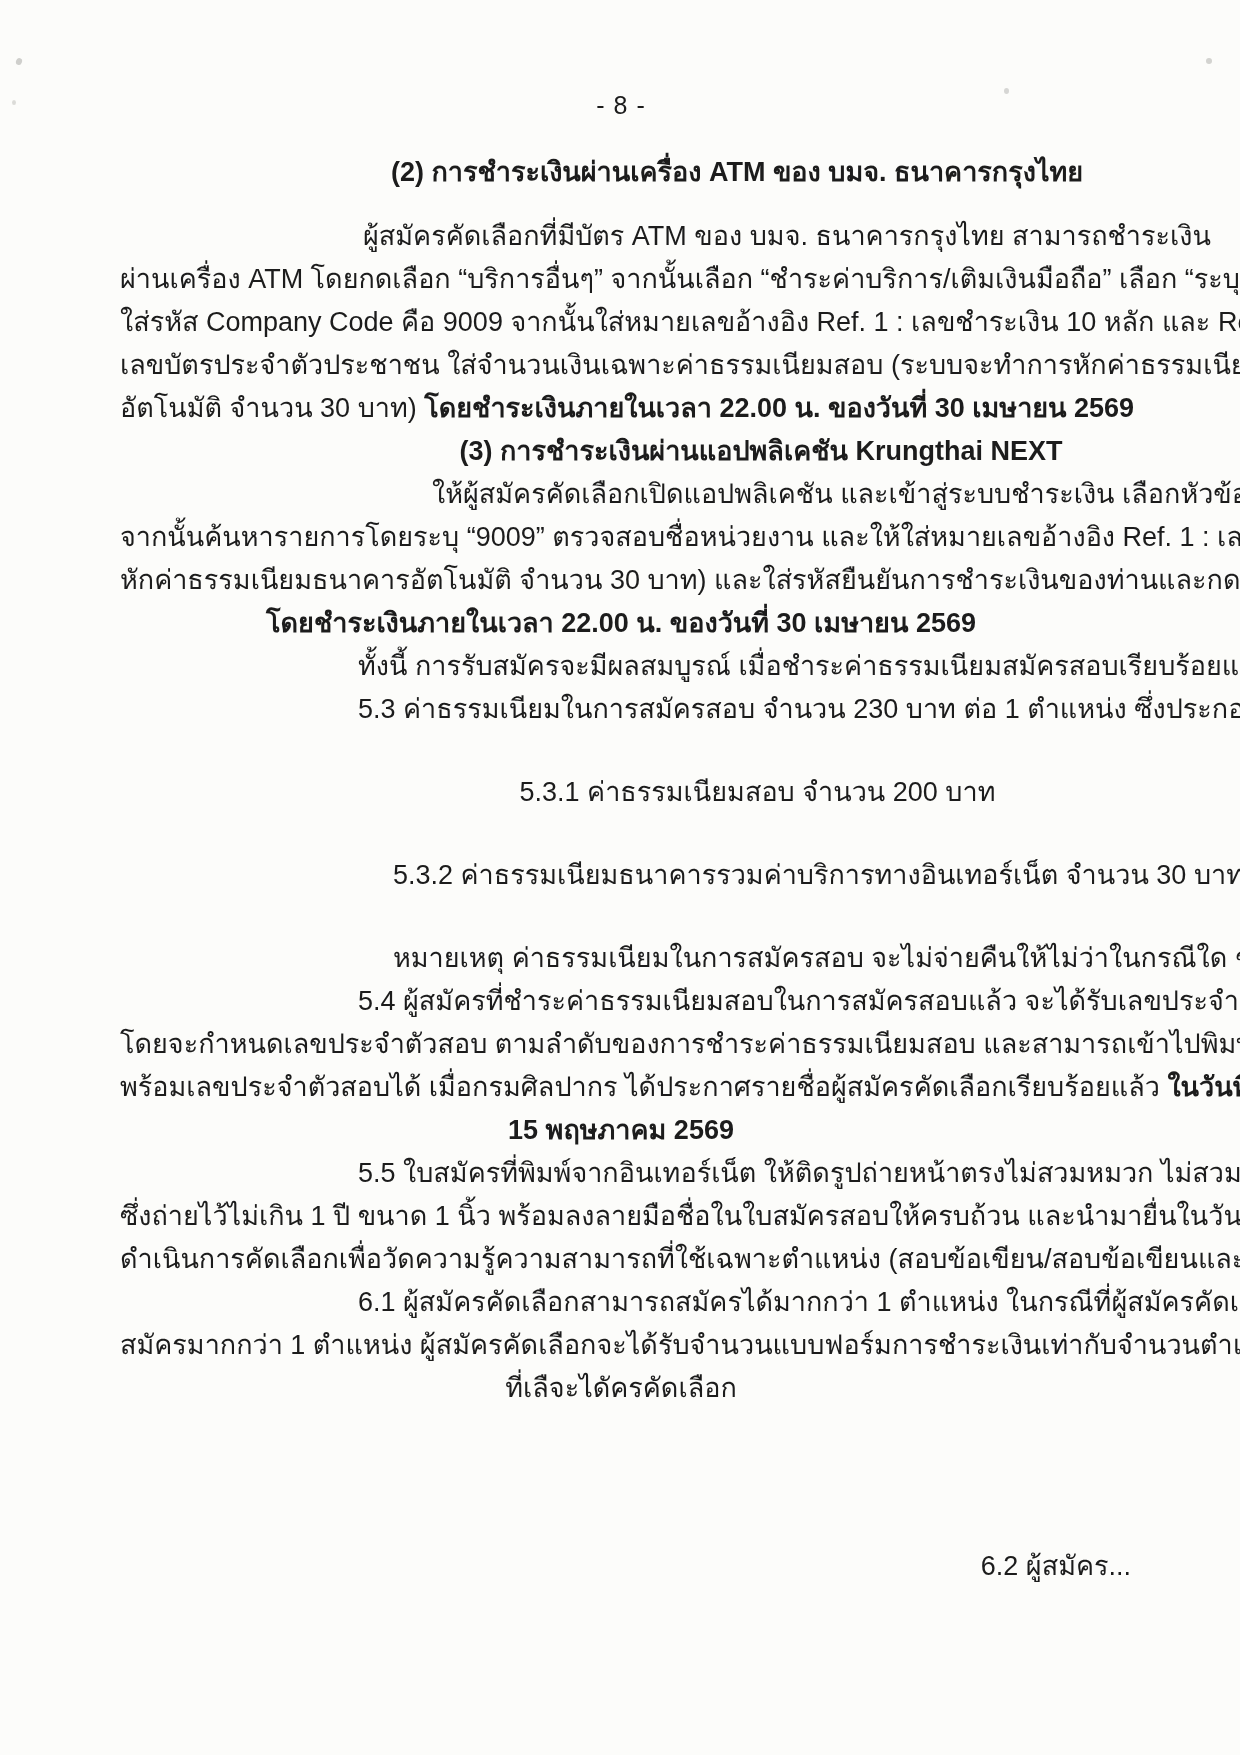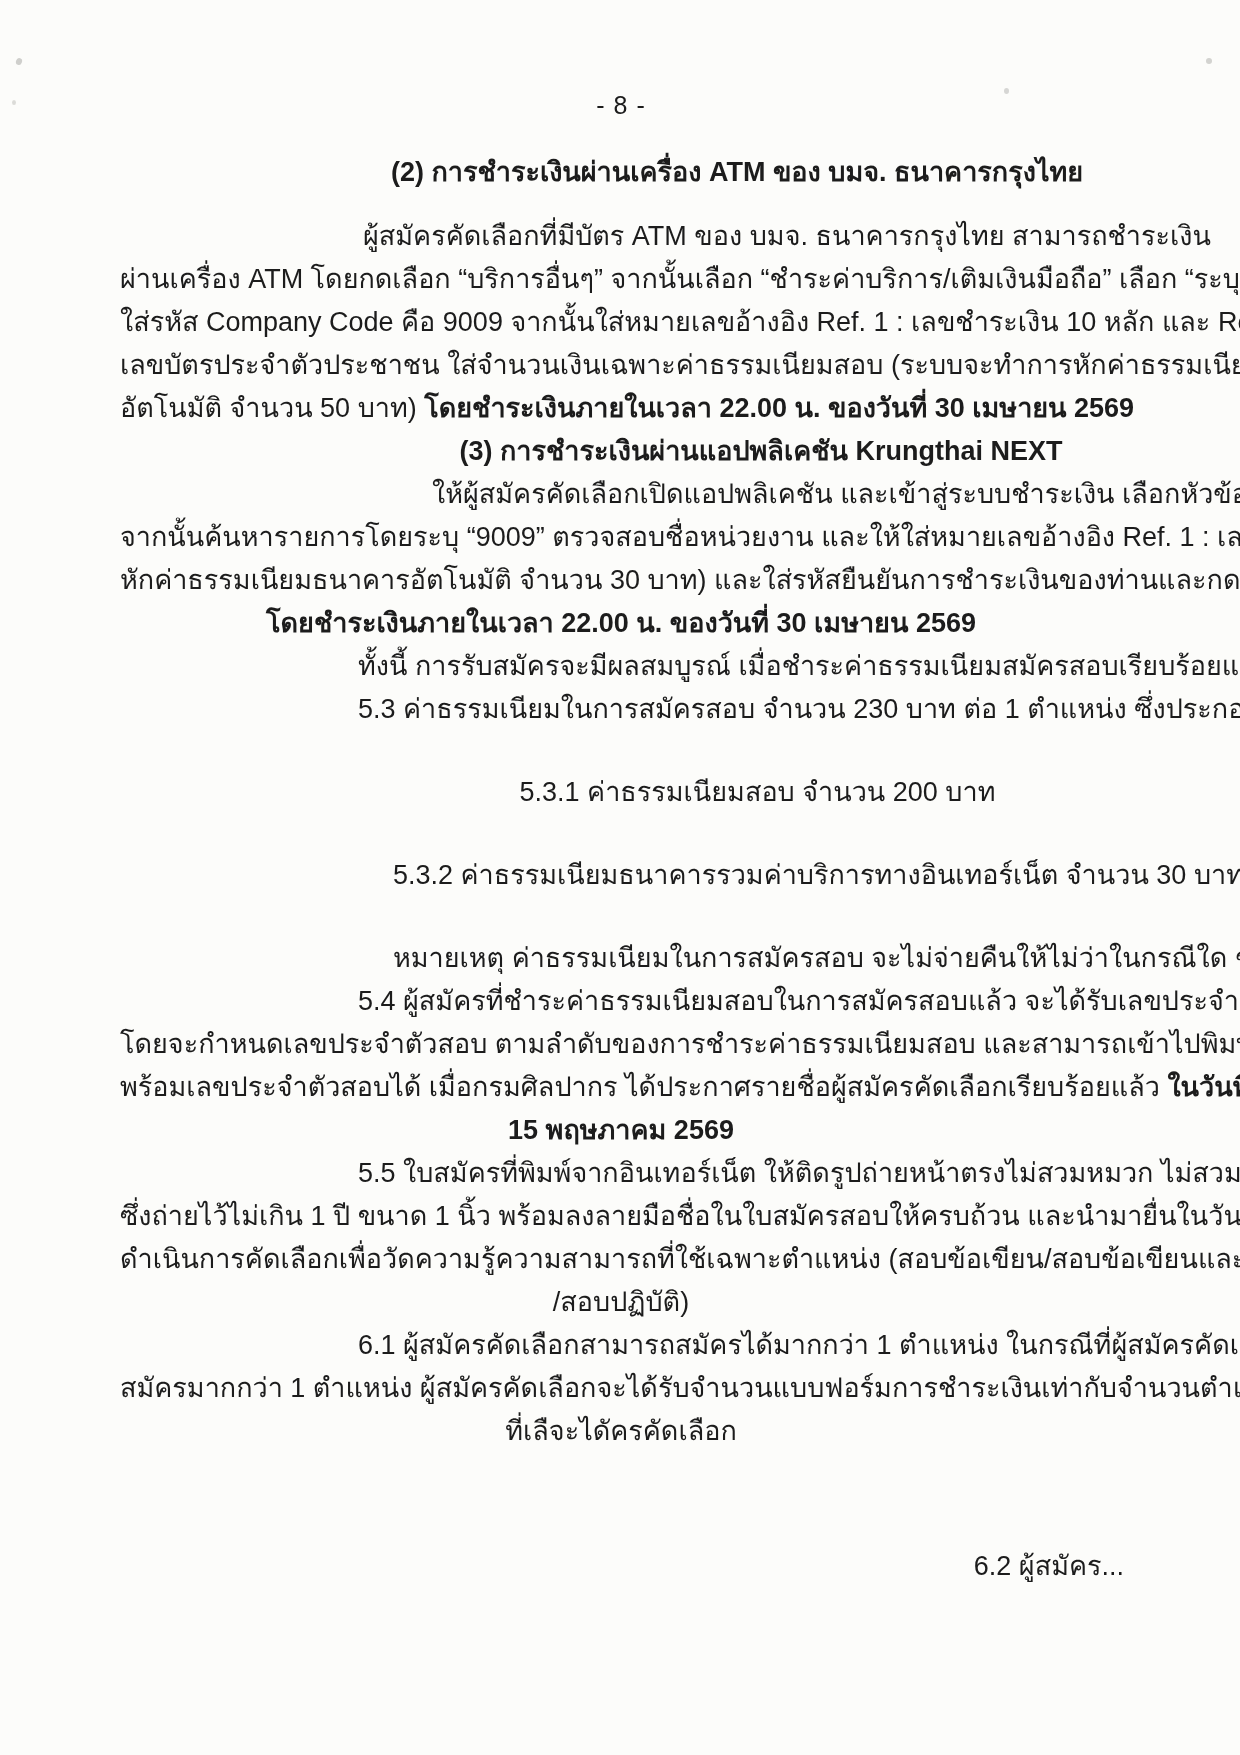--- a/index.html
+++ b/index.html
@@ -26,21 +26,21 @@
   .ind-p3   { padding-left:312px; }  
   .ind-t1   { padding-left:238px; }  
   .ind-t2   { padding-left:273px;margin-top:40px; }  
   .ind-s6   { padding-left:185px; }  
 
   .mt-pageno-gap { margin-top:24px; }
   .mt-para-gap   { margin-top:21px; }
   .mt-s6-gap     { margin-top:26px; }
 
   .continuation {
-    position:absolute; top:1545px; right:116px;
+    position:absolute; top:1545px; right:109px;
     font-size:27px; line-height:43px;
   }
   .speck { position:absolute; border-radius:50%; background:#a9a9a6; opacity:.55; }
   .speck.s1 { left:16px;   top:58px;  width:6px; height:7px; transform:rotate(20deg); }
   .speck.s2 { left:12px;   top:100px; width:4px; height:5px; opacity:.4; }
   .speck.s3 { left:1004px; top:88px;  width:5px; height:6px; opacity:.45; }
   .speck.s4 { left:1206px; top:58px;  width:6px; height:6px; opacity:.5; }
 </style>
 </head>
 <body>
@@ -67,21 +67,21 @@
     <div class="line">
       <span>ผ่านเครื่อง ATM โดยกดเลือก “บริการอื่นๆ” จากนั้นเลือก “ชำระค่าบริการ/เติมเงินมือถือ” เลือก “ระบุรหัสบริษัท”</span>
     </div>
     <div class="line">
       <span>ใส่รหัส Company Code คือ 9009 จากนั้นใส่หมายเลขอ้างอิง Ref. 1 : เลขชำระเงิน 10 หลัก และ Ref. 2 :</span>
     </div>
     <div class="line">
       <span>เลขบัตรประจำตัวประชาชน ใส่จำนวนเงินเฉพาะค่าธรรมเนียมสอบ (ระบบจะทำการหักค่าธรรมเนียมธนาคาร</span>
     </div>
     <div class="line">
-      <span>อัตโนมัติ จำนวน 50 บาท) </span><span class="bold">โดยชำระเงินภายในเวลา 22.00 น. ของวันที่ 30 เมษายน 2569</span>
+      <span>อัตโนมัติ จำนวน 30 บาท) </span><span class="bold">โดยชำระเงินภายในเวลา 22.00 น. ของวันที่ 30 เมษายน 2569</span>
     </div>
 
     <div class="line ind-h3 bold">
       <span>(3) การชำระเงินผ่านแอปพลิเคชัน Krungthai NEXT</span>
     </div>
 
     <div class="line ind-p3">
       <span>ให้ผู้สมัครคัดเลือกเปิดแอปพลิเคชัน และเข้าสู่ระบบชำระเงิน เลือกหัวข้อ “จ่ายบิล”</span>
     </div>
     <div class="line">
@@ -127,23 +127,20 @@
 
     <div class="line ind-t1">
       <span>5.5 ใบสมัครที่พิมพ์จากอินเทอร์เน็ต ให้ติดรูปถ่ายหน้าตรงไม่สวมหมวก ไม่สวมแว่นตาดำ</span>
     </div>
     <div class="line">
       <span>ซึ่งถ่ายไว้ไม่เกิน 1 ปี ขนาด 1 นิ้ว พร้อมลงลายมือชื่อในใบสมัครสอบให้ครบถ้วน และนำมายื่นในวันที่</span>
     </div>
     <div class="line">
       <span>ดำเนินการคัดเลือกเพื่อวัดความรู้ความสามารถที่ใช้เฉพาะตำแหน่ง (สอบข้อเขียน/สอบข้อเขียนและสอบปฏิบัติ</span>
     </div>
-    <div class="line">
-      <span>/สอบปฏิบัติ)</span>
-    </div>
 
 
     <div class="line ind-t1">
       <span>6.1 ผู้สมัครคัดเลือกสามารถสมัครได้มากกว่า 1 ตำแหน่ง ในกรณีที่ผู้สมัครคัดเลือกเลือก</span>
     </div>
     <div class="line">
       <span>สมัครมากกว่า 1 ตำแหน่ง ผู้สมัครคัดเลือกจะได้รับจำนวนแบบฟอร์มการชำระเงินเท่ากับจำนวนตำแหน่ง</span>
     </div>
     <div class="line">
       <span>ที่เลืจะไดัครคัดเลือก</span>

